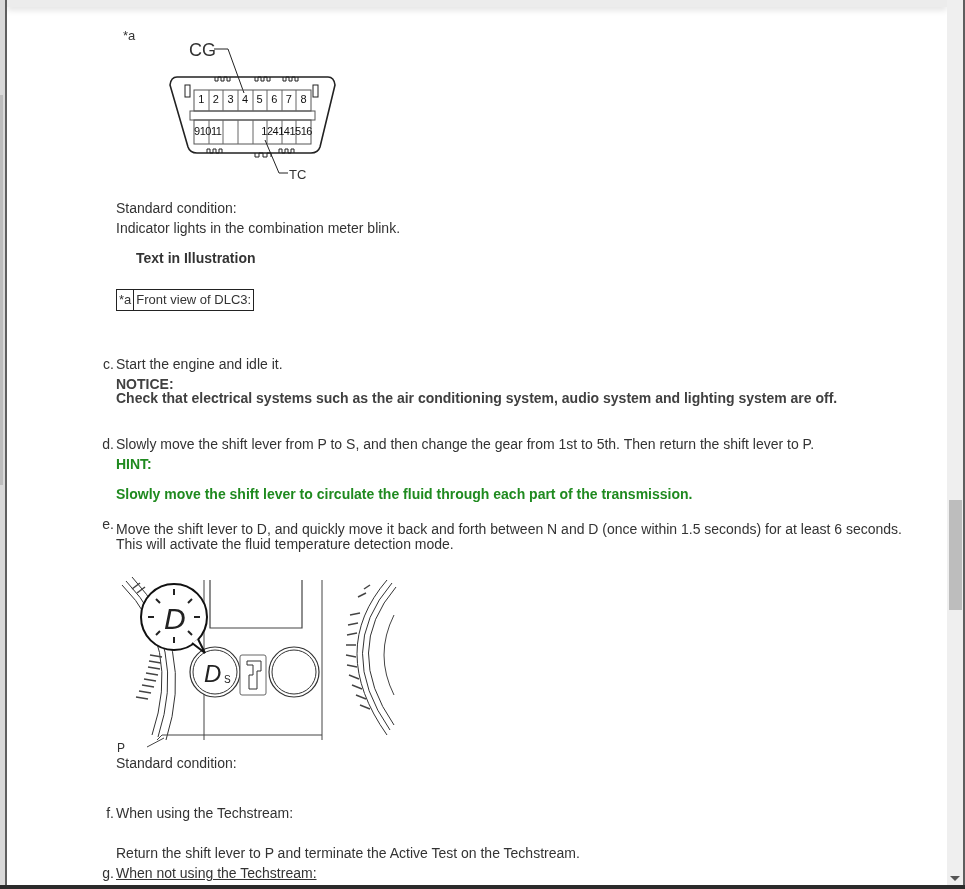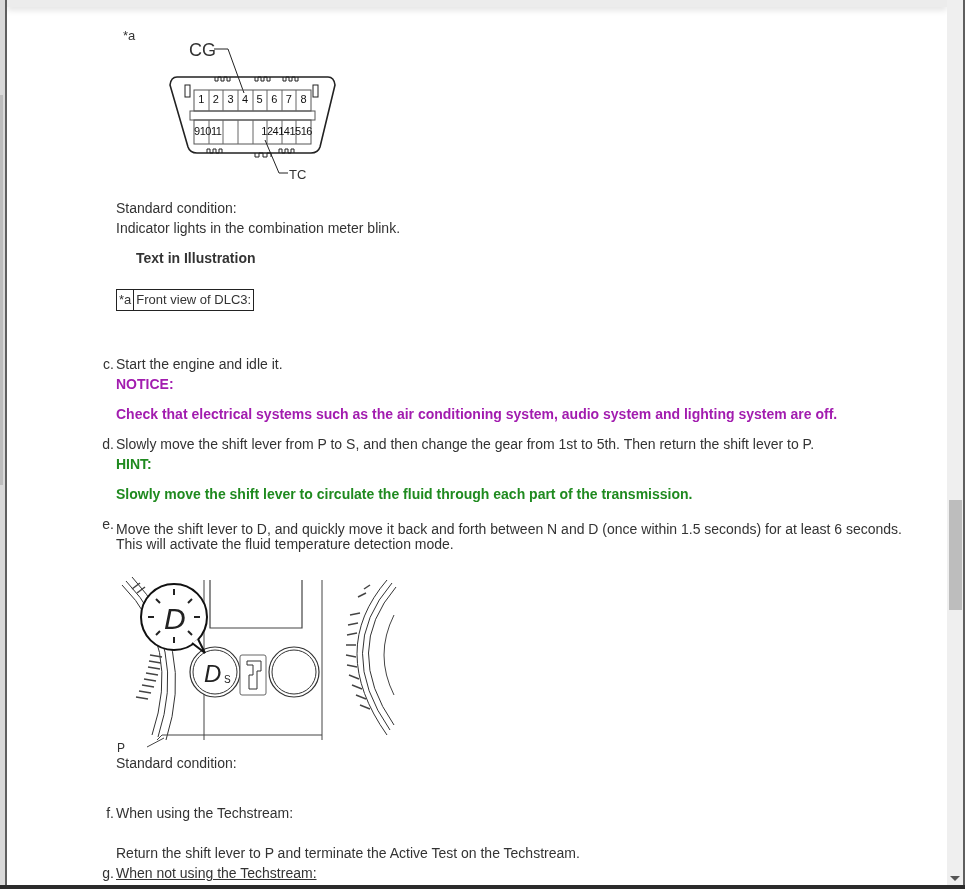--- a/index.html
+++ b/index.html
@@ -32,21 +32,21 @@
     border-left:5px solid transparent; border-right:5px solid transparent;
     border-top:5px solid #555;
   }
   .bottom-bar {
     position:absolute; left:0; bottom:0; width:965px; height:4px; background:#2b2b2b;
   }
   .content { position:absolute; left:0; top:0; width:945px; height:885px; }
   .t { position:absolute; font-size:14px; line-height:18px; white-space:nowrap; color:#333; }
   .marker { position:absolute; font-size:14px; line-height:18px; color:#333; text-align:right; width:18px; }
   .bold { font-weight:bold; }
-  .notice { color:#a21caf; font-weight:bold; font-family:"Liberation Sans", sans-serif; }
+  .notice { color:#404040; font-weight:bold; font-family:"Liberation Sans", sans-serif; }
   .hint { color:#1f8a1f; font-weight:bold; }
   .legend-table {
     position:absolute; left:116px; top:289px; border-collapse:collapse; font-size:13px;
   }
   .legend-table td { border:1px solid #222; padding:2px 2px; line-height:16px; color:#333; }
   svg text { font-family:"Liberation Sans", sans-serif; }
 </style>
 </head>
 <body>
 
@@ -126,21 +126,21 @@
         <tr>
       <td>*a</td>
       <td>Front view of DLC3:</td>
     </tr>
   </tbody>
     </table>
 
   <span class="marker" style="left:96px;top:355px;">c.</span>
   <span class="t" style="left:116px;top:355px;">Start the engine and idle it.</span>
   <span class="t notice" style="left:116px;top:375px;">NOTICE:</span>
-  <span class="t notice" style="left:116px;top:405px;">Check that electrical systems such as the air conditioning system, audio system and lighting system are off.</span>
+  <span class="t notice" style="left:116px;top:389px;">Check that electrical systems such as the air conditioning system, audio system and lighting system are off.</span>
 
   <span class="marker" style="left:96px;top:435px;">d.</span>
   <span class="t" style="left:116px;top:435px;">Slowly move the shift lever from P to S, and then change the gear from 1st to 5th. Then return the shift lever to P.</span>
   <span class="t hint" style="left:116px;top:455px;">HINT:</span>
   <span class="t hint" style="left:116px;top:485px;">Slowly move the shift lever to circulate the fluid through each part of the transmission.</span>
 
   <span class="marker" style="left:96px;top:515px;">e.</span>
   <span class="t" style="left:116px;top:520px;">Move the shift lever to D, and quickly move it back and forth between N and D (once within 1.5 seconds) for at least 6 seconds.</span>
   <span class="t" style="left:116px;top:535px;">This will activate the fluid temperature detection mode.</span>
 

